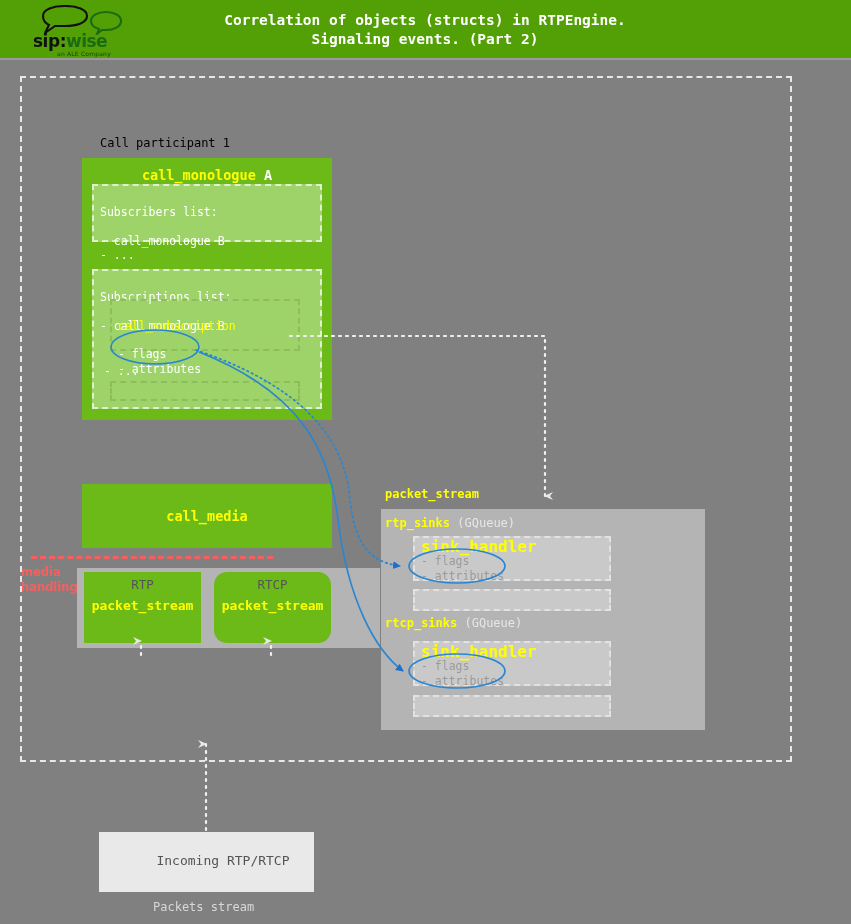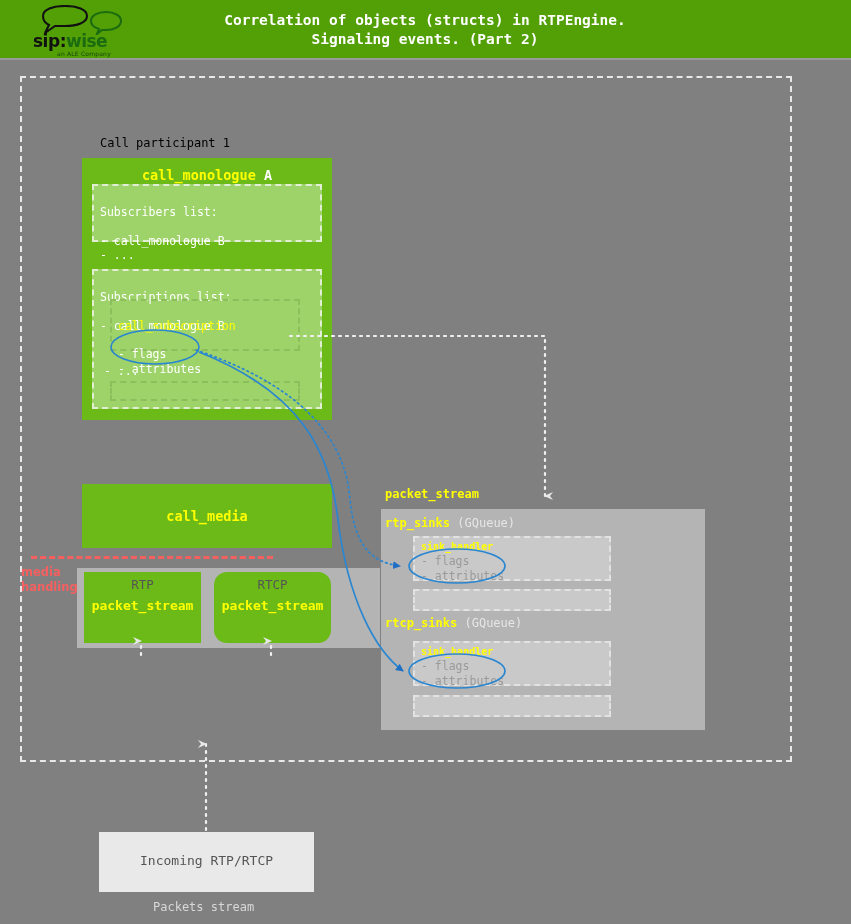--- a/index.html
+++ b/index.html
@@ -158,37 +158,37 @@
   .ps-sink-label .qtype { color: #e6e6e6; font-weight: normal; }
   #lbl-rtp-sinks { left: 4px; top: 7px; }
   #lbl-rtcp-sinks { left: 4px; top: 107px; }
 
   .sink-item {
     position: absolute; background: #c9c9c9; border: 2px dashed #e2e2e2;
     font-family: "DejaVu Sans Mono", monospace;
     padding: 2px 6px;
   }
   .sink-item .sh-title {
-    color: #ffff00; font-size: 10px; font-weight: bold; line-height: 14px;
+    color: #ffff00; font-size: 16px; font-weight: bold; line-height: 14px;
   }
   .sink-item .sh-body {
     color: #9a9a9a; font-size: 11.5px; line-height: 14.5px; white-space: pre-line;
   }
   #sink-rtp-1 { left: 32px; top: 27px; width: 198px; height: 45px; }
   #sink-rtp-2 { left: 32px; top: 80px; width: 198px; height: 22px; }
   #sink-rtcp-1 { left: 32px; top: 132px; width: 198px; height: 45px; }
   #sink-rtcp-2 { left: 32px; top: 186px; width: 198px; height: 22px; }
 
   
   #box-incoming {
     position: absolute; left: 99px; top: 832px; width: 215px; height: 60px;
     background: #e9e9e9;
   }
   #box-incoming .in-text {
-    position: absolute; left: 16px; top: 21px; width: 215px; text-align: left;
+    position: absolute; left: 4px; top: 21px; width: 215px; text-align: center;
     color: #555555; font-size: 13px; font-family: "DejaVu Sans Mono", monospace; padding-left: 25px;
   }
 
   
   #overlay {
     position: absolute; left: 0; top: 0; width: 851px; height: 924px;
     pointer-events: none;
   }
 </style>
 </head>

